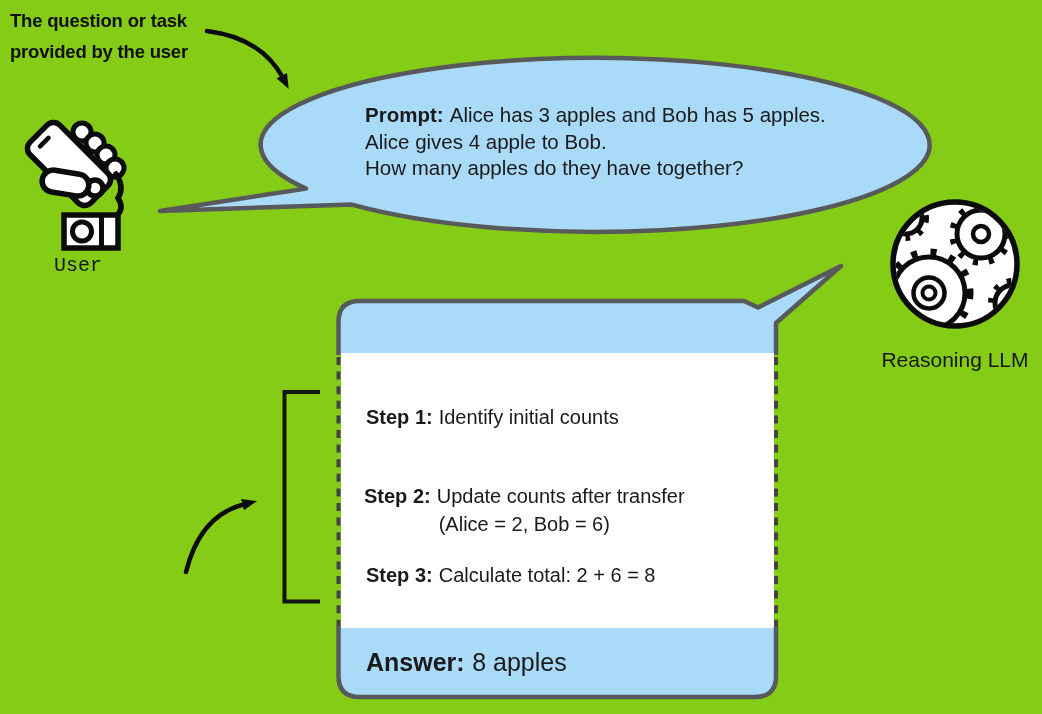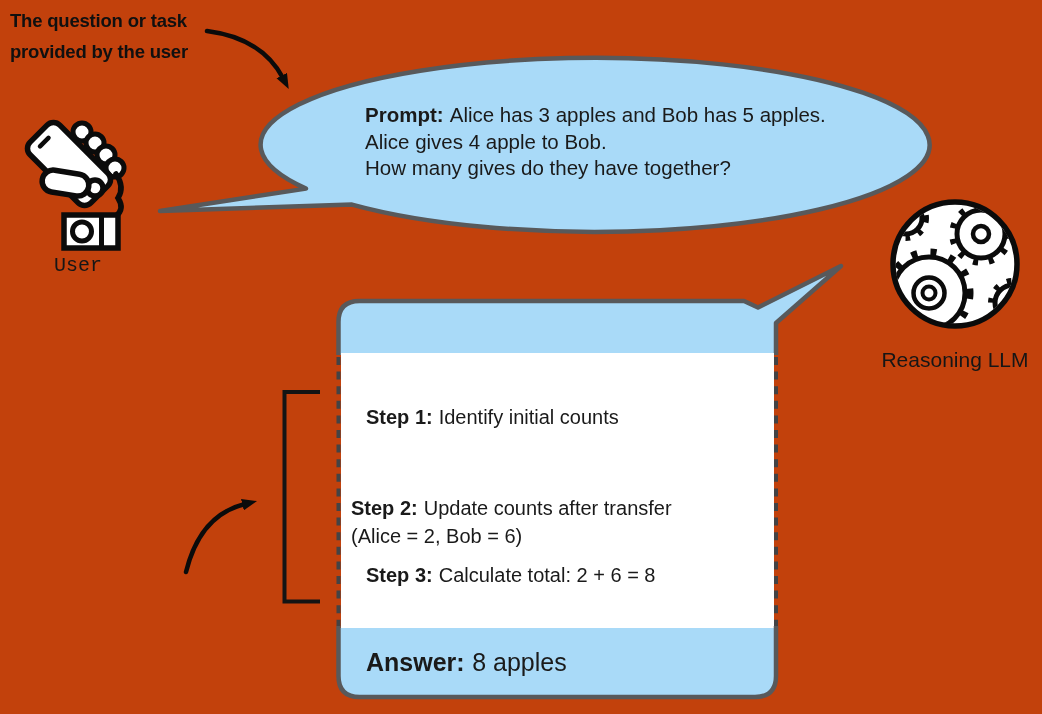--- a/index.html
+++ b/index.html
@@ -1,26 +1,26 @@
 <!DOCTYPE html>
 <html><head>
 <meta charset="utf-8">
 <style>
   html,body{margin:0;padding:0;background:#fff;}
   .stage{
-    position:relative;width:1042px;height:714px;background:#c2410c;overflow:hidden;
+    position:relative;width:1042px;height:714px;background:#84cc16;overflow:hidden;
     font-family:"Liberation Sans",sans-serif;color:#1a1a1a;
   }
   .stage svg.gfx{position:absolute;left:0;top:0;}
   .abs{position:absolute;}
   p{margin:0;}
   .note{font-weight:700;font-size:18.5px;line-height:31px;letter-spacing:-0.2px;color:#101010;}
   .prompt-block{font-size:20.5px;line-height:26.5px;width:540px;}
   .lbl{font-weight:700;margin-right:.30em;}
-  .step-block{font-size:20px;line-height:27.5px;}
+  .step-block{font-size:20px;line-height:27.5px;text-align:center;}
   .answer-block{font-size:25px;line-height:26px;text-align:center;}
   .icon-caption{font-size:20px;color:#161616;text-align:center;}
   .llm-caption{font-size:21px;color:#161616;text-align:center;}
 </style>
 </head>
 <body>
 
 <div class="stage">
 
   <svg class="gfx" width="1042" height="714" viewBox="0 0 1042 714">
@@ -90,29 +90,29 @@
   <div class="abs note" style="left:10px;top:5px;">
     <div>The question or task</div>
     <div>provided by the user</div>
   </div>
 
   <div class="abs icon-caption" style="left:34px;top:254px;width:88px;font-family:Liberation Mono, monospace;">User</div>
 
   <div class="abs prompt-block" style="left:365px;top:102px;">
     <p><span class="lbl">Prompt:</span><span>Alice has 3 apples and Bob has 5 apples.</span></p>
     <p>Alice gives 4 apple to Bob.</p>
-    <p>How many gives do they have together?</p>
+    <p>How many apples do they have together?</p>
   </div>
 
   <div class="abs llm-caption" style="left:871px;top:348px;width:168px;">Reasoning LLM</div>
 
   <div class="abs step-block" style="left:366px;top:404px;">
     <p><span class="lbl">Step 1:</span><span>Identify initial counts</span></p>
   </div>
-  <div class="abs step-block" style="left:351px;top:483px;margin-top:12px;">
+  <div class="abs step-block" style="left:364px;top:483px;">
     <p><span class="lbl">Step 2:</span><span>Update counts after transfer</span></p>
     <p>(Alice = 2, Bob = 6)</p>
   </div>
   <div class="abs step-block" style="left:366px;top:562px;">
     <p><span class="lbl">Step 3:</span><span>Calculate total: 2 + 6 = 8</span></p>
     <p></p>
   </div>
 
   <div class="abs answer-block" style="left:366px;top:649px;">
     <p><span class="lbl">Answer:</span><span>8 apples</span></p>

